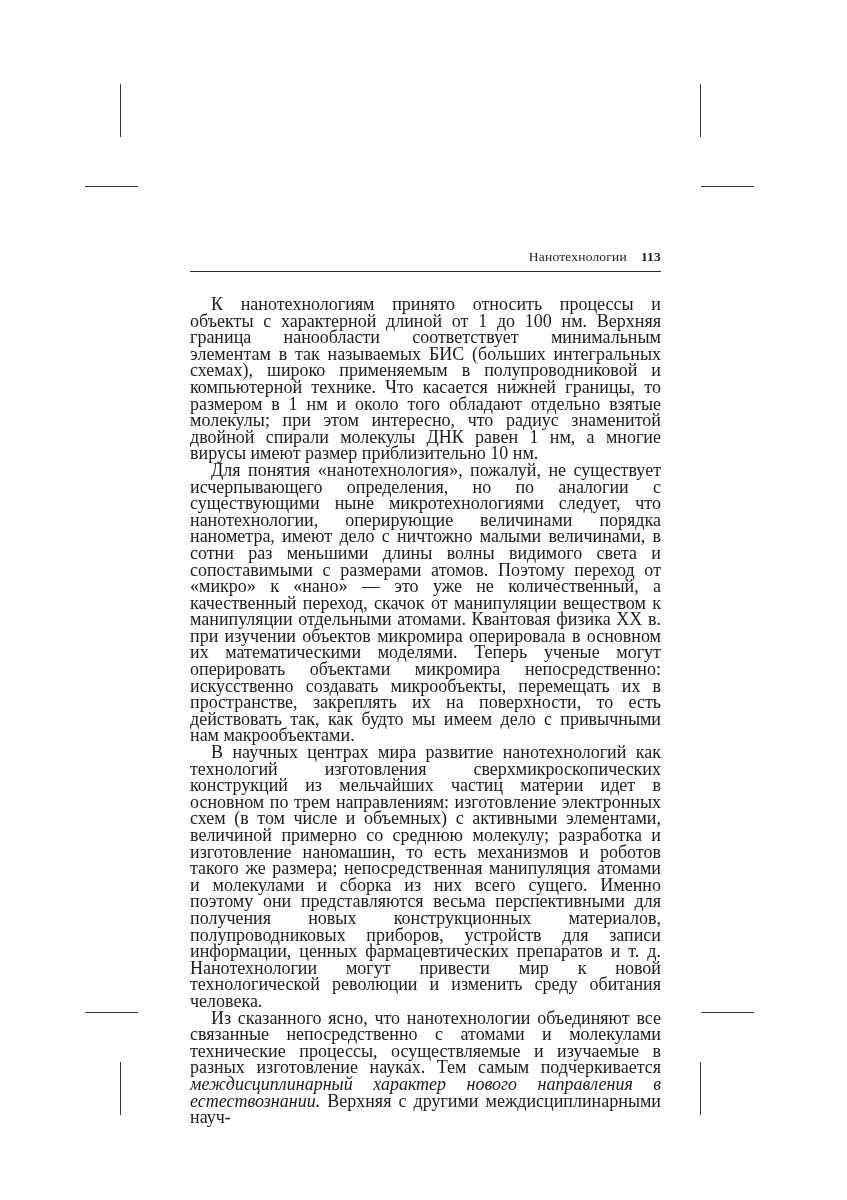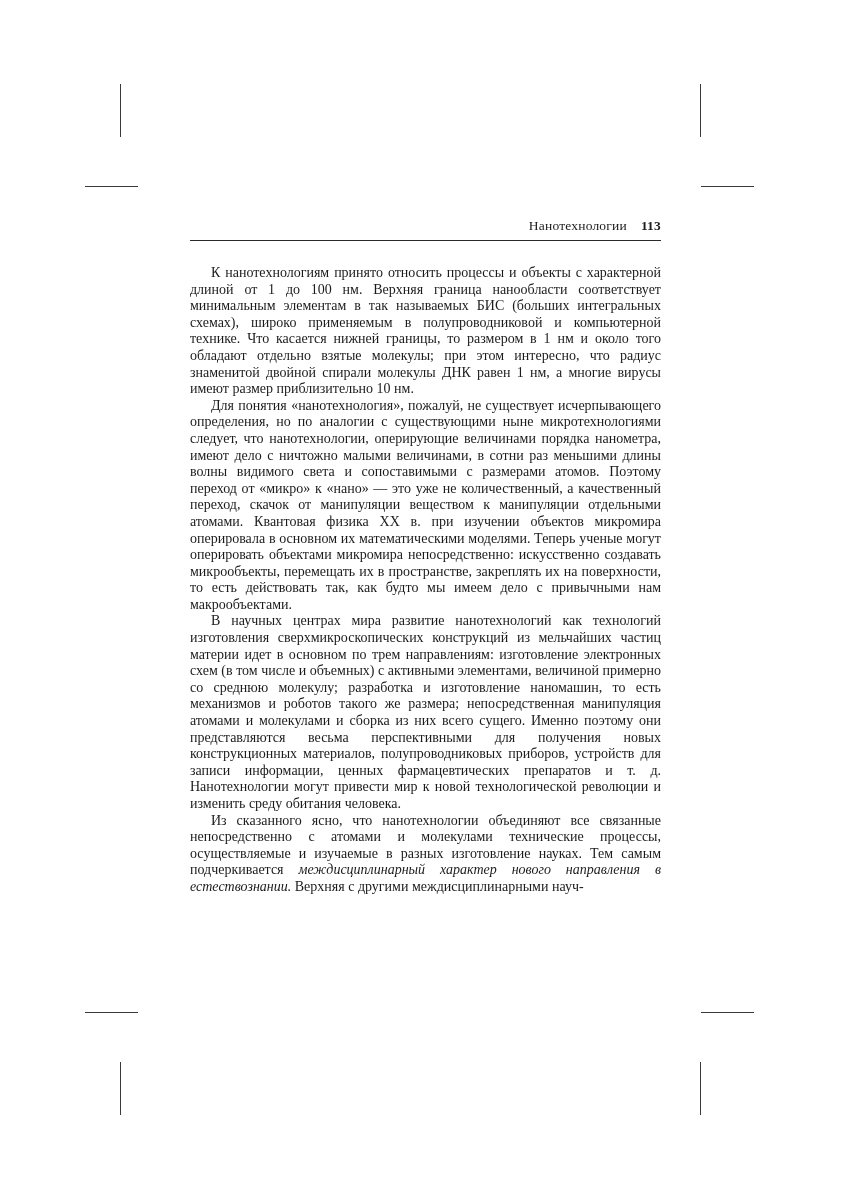--- a/index.html
+++ b/index.html
@@ -29,21 +29,21 @@
   .v-br { left: 700px; top: 1062px; }
   .h-lt { left: 85px;  top: 186px; }
   .h-rt { left: 701px; top: 186px; }
   .h-lb { left: 85px;  top: 1012px; }
   .h-rb { left: 701px; top: 1012px; }
 
   
   .textblock {
     position: absolute;
     left: 190px;
-    top: 218px;
+    top: 249px;
     width: 471px;
     color: #1b1b1b;
   }
   .running-head {
     text-align: right;
     font-size: 13.5px;
     line-height: 15px;
     letter-spacing: 0.2px;
     color: #1b1b1b;
   }
@@ -51,21 +51,21 @@
     font-weight: bold;
     margin-left: 14px;
   }
   .head-rule {
     margin-top: 7px;
     height: 1px;
     background: #2a2a2a;
   }
   .article-body {
     margin-top: 24px;
-    font-size: 14px;
+    font-size: 18px;
     line-height: 16.6px;
     text-align: justify;
     hyphens: auto;
     -webkit-hyphens: auto;
   }
   .article-body p {
     text-indent: 21px;
     margin: 0;
   }
   .seg-italic { font-style: italic; }

